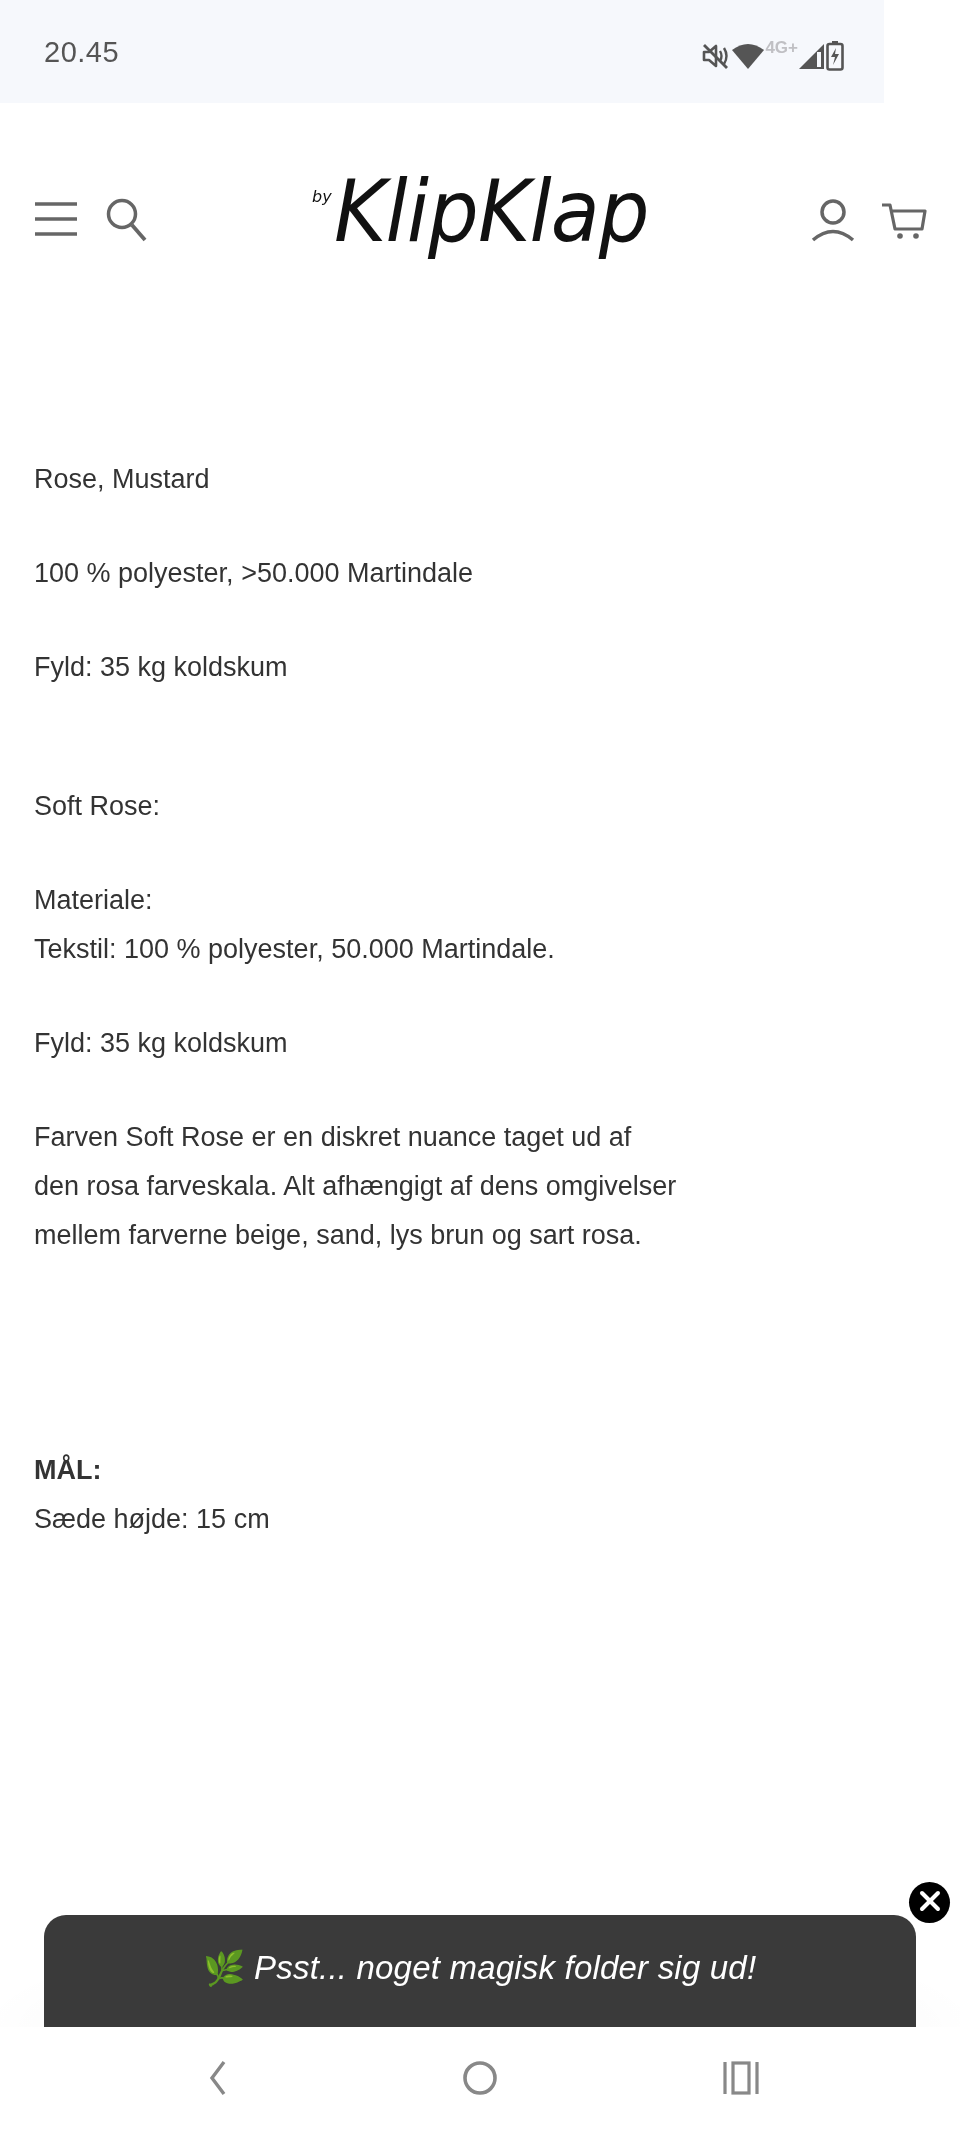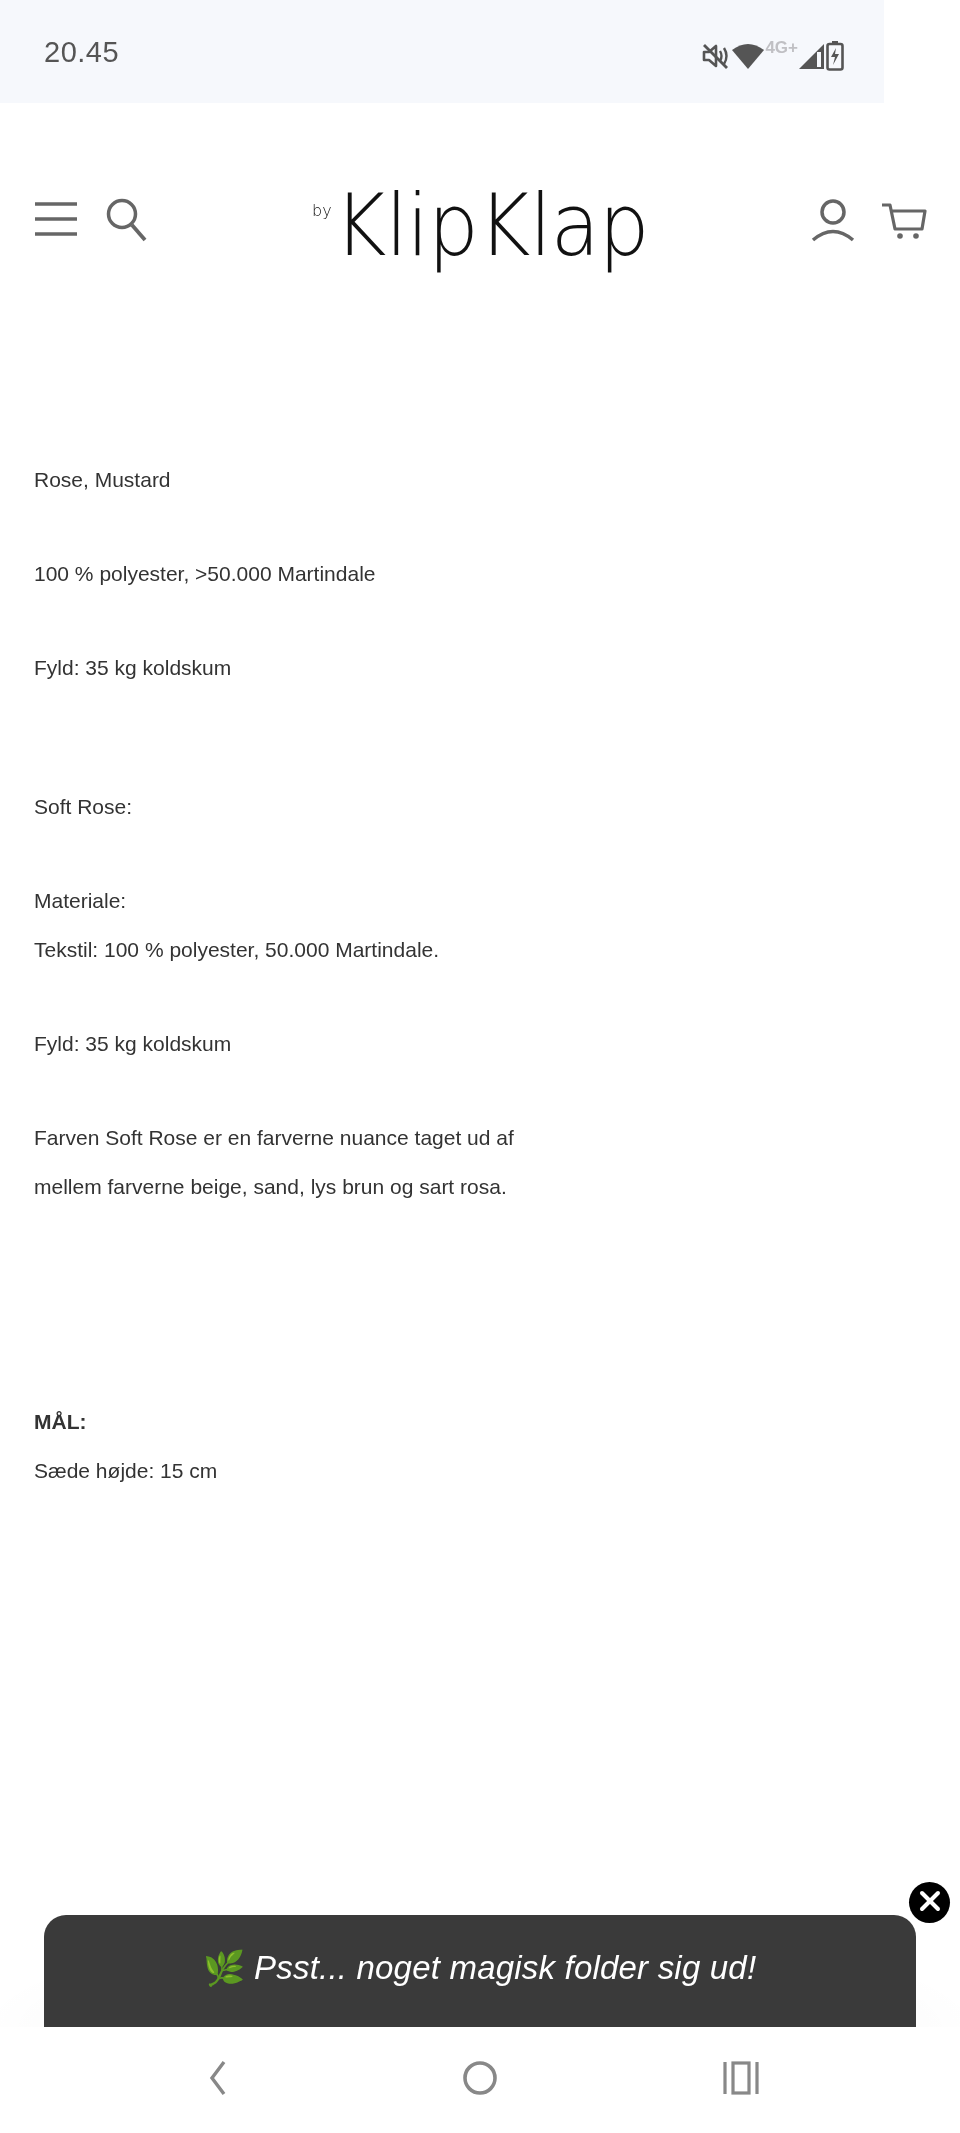--- a/index.html
+++ b/index.html
@@ -9,26 +9,26 @@
     
     .status-bar { position: absolute; left: 0; top: 0; width: 884px; height: 103px; background: #f6f8fc; }
     .status-time { position: absolute; left: 44px; top: 36px; font-size: 29px; color: #555555; letter-spacing: 0.5px; }
     .status-icons { position: absolute; right: 40px; top: 36px; height: 40px; display: flex; align-items: center; }
     .status-icons svg { display: block; }
     .net-label { font-size: 17px; color: #c0c0c4; font-weight: bold; margin-top: -16px; letter-spacing: 0; }
 
     
     .site-header { position: absolute; left: 0; top: 103px; width: 960px; height: 200px; background: #ffffff; }
     .hdr-icon { position: absolute; display: block; cursor: pointer; }
-    .logo { position: absolute; left: 308px; top: 72px; height: 100px; width: 350px; }
+    .logo { position: absolute; left: 308px; top: 58px; height: 100px; width: 350px; font-style: italic; }
     .logo-by { position: absolute; left: 4px; top: 26px; font-size: 16px; color: #111; font-family: "DejaVu Sans", sans-serif; font-weight: 300; }
     .logo-main { position: absolute; left: 26px; top: 0px; font-size: 86px; line-height: 100px; color: #111; font-family: "DejaVu Sans", sans-serif; font-weight: 200; letter-spacing: -1px; transform: scaleX(0.93); transform-origin: left center; -webkit-text-stroke: 0px; }
 
     
-    .content { position: absolute; left: 34px; top: 455px; width: 900px; font-size: 21px; line-height: 49px; color: #333333; }
+    .content { position: absolute; left: 34px; top: 455px; width: 900px; font-size: 27px; line-height: 49px; color: #333333; }
     .content p { margin: 0; }
     .content .gap-1 { height: 45px; }
     .content .gap-2 { height: 92px; }
     .content .gap-3 { height: 190px; }
     .content .bold { font-weight: bold; }
 
     
     .banner-shadow { position: absolute; left: 0; top: 1780px; width: 960px; height: 250px;
       background: radial-gradient(ellipse 70% 60% at 50% 100%, rgba(0,0,0,0.07), rgba(0,0,0,0) 75%); pointer-events: none; }
 
@@ -124,21 +124,22 @@
   <p>Fyld: 35 kg koldskum</p>
   <div class="gap-2" style="height:90px;"></div>
   <p>Soft Rose:</p>
   <div class="gap-1"></div>
   <p>Materiale:</p>
   <p>Tekstil: 100 % polyester, 50.000 Martindale.</p>
   <div class="gap-1"></div>
   <p>Fyld: 35 kg koldskum</p>
   <div class="gap-1"></div>
   <div>
-    <p>Farven Soft Rose er en farverne nuance taget ud af</p>
+    <p>Farven Soft Rose er en diskret nuance taget ud af</p>
+    <p>den rosa farveskala. Alt afhængigt af dens omgivelser</p>
     <p>mellem farverne beige, sand, lys brun og sart rosa.</p>
   </div>
   <div class="gap-3" style="height:186px;"></div>
   <p class="bold">MÅL:</p>
   <p>Sæde højde: 15 cm</p>
   <div class="gap-1"></div>
 </div>
 
 <div class="banner-shadow"></div>
 

